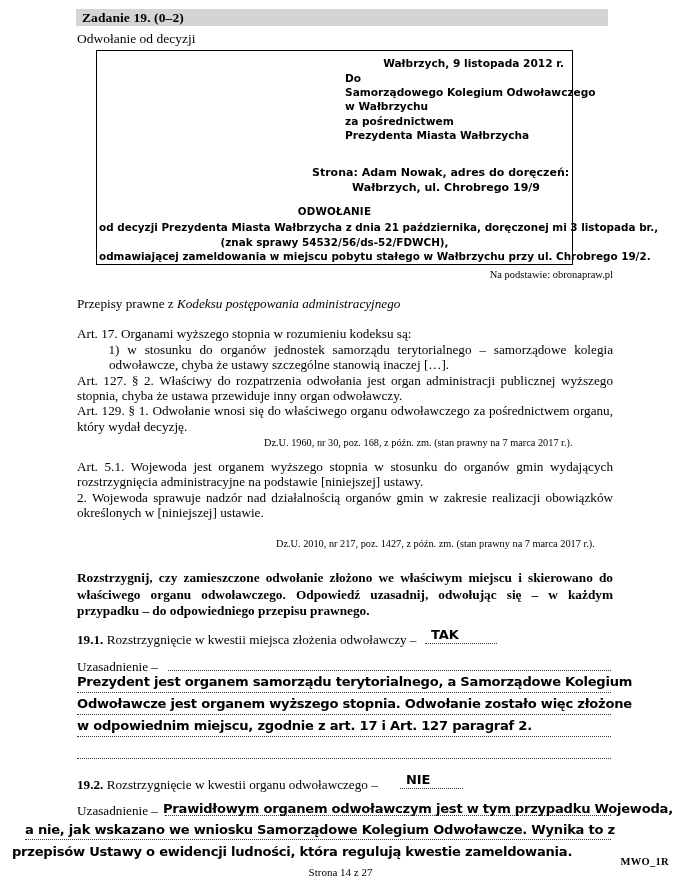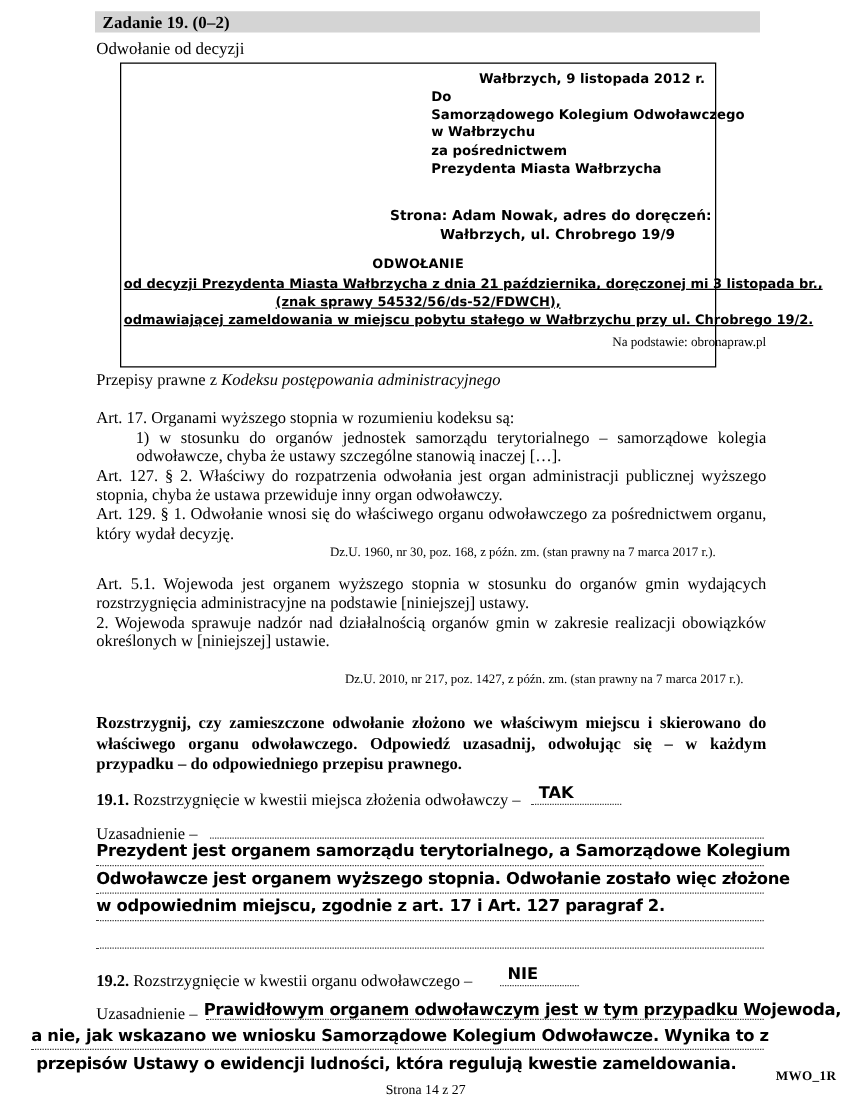--- a/index.html
+++ b/index.html
@@ -49,21 +49,21 @@
     font-size: 13.5px;
     white-space: nowrap;
   }
 
   
   .doc-box {
     position: absolute;
     left: 96px;
     top: 50px;
     width: 477px;
-    height: 244px;
+    height: 215px;
     border: 1.3px solid #000;
     box-sizing: border-box;
     font-family: "DejaVu Sans", "Liberation Sans", sans-serif;
     font-weight: bold;
     font-size: 10.5px;
     color: #000;
   }
   .doc-date {
     position: absolute;
     right: 8px;
@@ -101,21 +101,21 @@
   }
   .doc-body {
     position: absolute;
     left: 2px;
     right: 2px;
     top: 169px;
     text-align: center;
     line-height: 14.6px;
     font-size: 10.4px;
   }
-  .doc-body div { white-space: nowrap; text-decoration: underline; }
+  .doc-body div { white-space: nowrap; }
 
   .source-note {
     position: absolute;
     right: 68px;
     top: 269px;
     font-size: 10.5px;
     font-family: "Liberation Serif", serif;
     white-space: nowrap;
   }
 
@@ -297,18 +297,18 @@
   <div class="red red-inline" style="left:406px; top:772px;">NIE</div>
 
   <div class="ans-label" style="left:77px; top:803px;">Uzasadnienie –</div>
   <div class="dots" style="left:165px; top:815px; width:446px;"></div>
 
   <div class="red red-line" style="left:163px; top:801px;">Prawidłowym organem odwoławczym jest w tym przypadku Wojewoda,</div>
 
   <div class="red red-line" style="left:25px; top:822px;">a nie, jak wskazano we wniosku Samorządowe Kolegium Odwoławcze. Wynika to z</div>
   <div class="dots" style="left:25px; top:839px; width:586px;"></div>
 
-  <div class="red red-line" style="left:29px; top:844px;">przepisów Ustawy o ewidencji ludności, która regulują kwestie zameldowania.</div>
+  <div class="red red-line" style="left:12px; top:844px;">przepisów Ustawy o ewidencji ludności, która regulują kwestie zameldowania.</div>
 
   <div class="watermark">MWO_1R</div>
   <div class="page-num">Strona 14 z 27</div>
 
 </div>
 
 </body></html>

